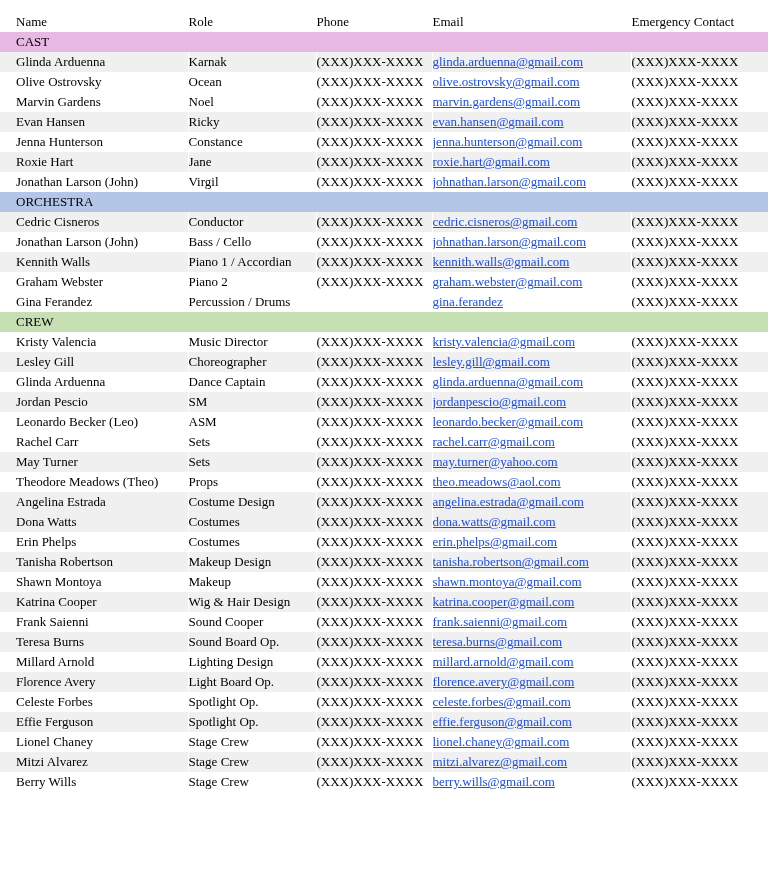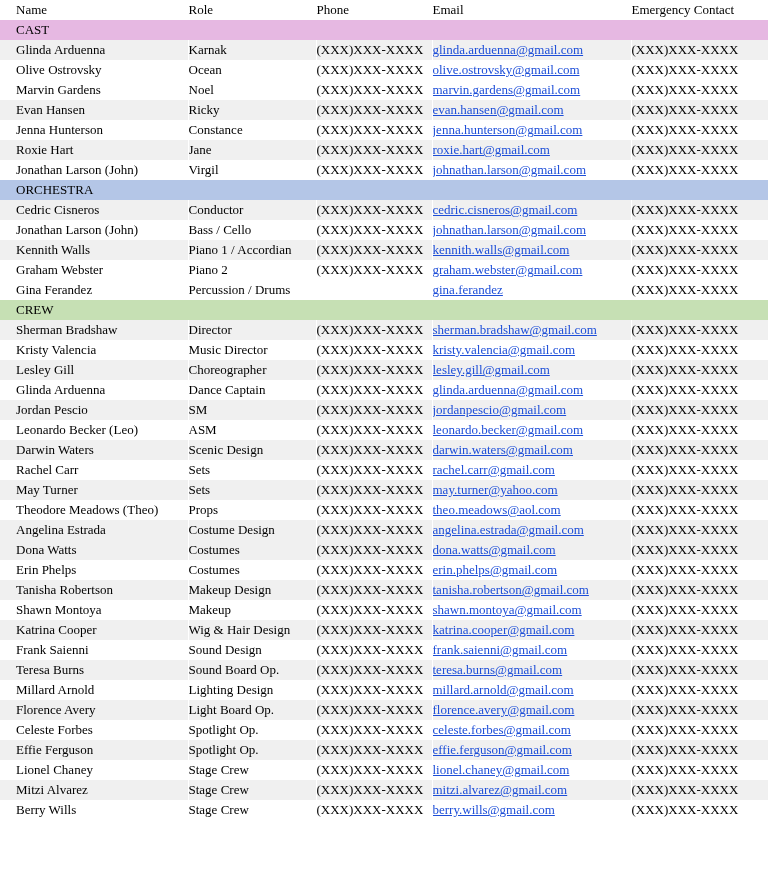--- a/index.html
+++ b/index.html
@@ -10,20 +10,21 @@
   body {
     width: 768px;
     font-family: "Liberation Serif", serif;
     font-size: 13px;
     color: #000000;
   }
   table {
     width: 768px;
     border-collapse: collapse;
     table-layout: fixed;
+    margin-top: 12px;
   }
   th, td {
     height: 20px;
     padding: 0 4px 0 0;
     text-align: left;
     vertical-align: middle;
     white-space: nowrap;
     overflow: hidden;
     font-weight: normal;
     border-right: 1px solid #ffffff;
@@ -149,27 +150,20 @@
       <tr class="plain">
         <td class="col-0">Gina Ferandez</td>
         <td class="col-1">Percussion / Drums</td>
         <td class="col-2"></td>
         <td class="col-3"><a href="#" class="email-link">gina.ferandez</a></td>
         <td class="col-4">(XXX)XXX-XXXX</td>
       </tr>
       <tr>
         <td colspan="5" class="section-cell" style="background: rgb(198, 224, 180);">CREW</td>
       </tr>
-      <tr class="shaded">
-        <td class="col-0">Sherman Bradshaw</td>
-        <td class="col-1">Director</td>
-        <td class="col-2">(XXX)XXX-XXXX</td>
-        <td class="col-3"><a href="#" class="email-link">sherman.bradshaw@gmail.com</a></td>
-        <td class="col-4">(XXX)XXX-XXXX</td>
-      </tr>
       <tr class="plain">
         <td class="col-0">Kristy Valencia</td>
         <td class="col-1">Music Director</td>
         <td class="col-2">(XXX)XXX-XXXX</td>
         <td class="col-3"><a href="#" class="email-link">kristy.valencia@gmail.com</a></td>
         <td class="col-4">(XXX)XXX-XXXX</td>
       </tr>
       <tr class="shaded">
         <td class="col-0">Lesley Gill</td>
         <td class="col-1">Choreographer</td>
@@ -191,27 +185,20 @@
         <td class="col-3"><a href="#" class="email-link">jordanpescio@gmail.com</a></td>
         <td class="col-4">(XXX)XXX-XXXX</td>
       </tr>
       <tr class="plain">
         <td class="col-0">Leonardo Becker (Leo)</td>
         <td class="col-1">ASM</td>
         <td class="col-2">(XXX)XXX-XXXX</td>
         <td class="col-3"><a href="#" class="email-link">leonardo.becker@gmail.com</a></td>
         <td class="col-4">(XXX)XXX-XXXX</td>
       </tr>
-      <tr class="shaded">
-        <td class="col-0">Darwin Waters</td>
-        <td class="col-1">Scenic Design</td>
-        <td class="col-2">(XXX)XXX-XXXX</td>
-        <td class="col-3"><a href="#" class="email-link">darwin.waters@gmail.com</a></td>
-        <td class="col-4">(XXX)XXX-XXXX</td>
-      </tr>
       <tr class="plain">
         <td class="col-0">Rachel Carr</td>
         <td class="col-1">Sets</td>
         <td class="col-2">(XXX)XXX-XXXX</td>
         <td class="col-3"><a href="#" class="email-link">rachel.carr@gmail.com</a></td>
         <td class="col-4">(XXX)XXX-XXXX</td>
       </tr>
       <tr class="shaded">
         <td class="col-0">May Turner</td>
         <td class="col-1">Sets</td>
@@ -263,21 +250,21 @@
       </tr>
       <tr class="shaded">
         <td class="col-0">Katrina Cooper</td>
         <td class="col-1">Wig &amp; Hair Design</td>
         <td class="col-2">(XXX)XXX-XXXX</td>
         <td class="col-3"><a href="#" class="email-link">katrina.cooper@gmail.com</a></td>
         <td class="col-4">(XXX)XXX-XXXX</td>
       </tr>
       <tr class="plain">
         <td class="col-0">Frank Saienni</td>
-        <td class="col-1">Sound Design</td>
+        <td class="col-1">Sound Cooper</td>
         <td class="col-2">(XXX)XXX-XXXX</td>
         <td class="col-3"><a href="#" class="email-link">frank.saienni@gmail.com</a></td>
         <td class="col-4">(XXX)XXX-XXXX</td>
       </tr>
       <tr class="shaded">
         <td class="col-0">Teresa Burns</td>
         <td class="col-1">Sound Board Op.</td>
         <td class="col-2">(XXX)XXX-XXXX</td>
         <td class="col-3"><a href="#" class="email-link">teresa.burns@gmail.com</a></td>
         <td class="col-4">(XXX)XXX-XXXX</td>

